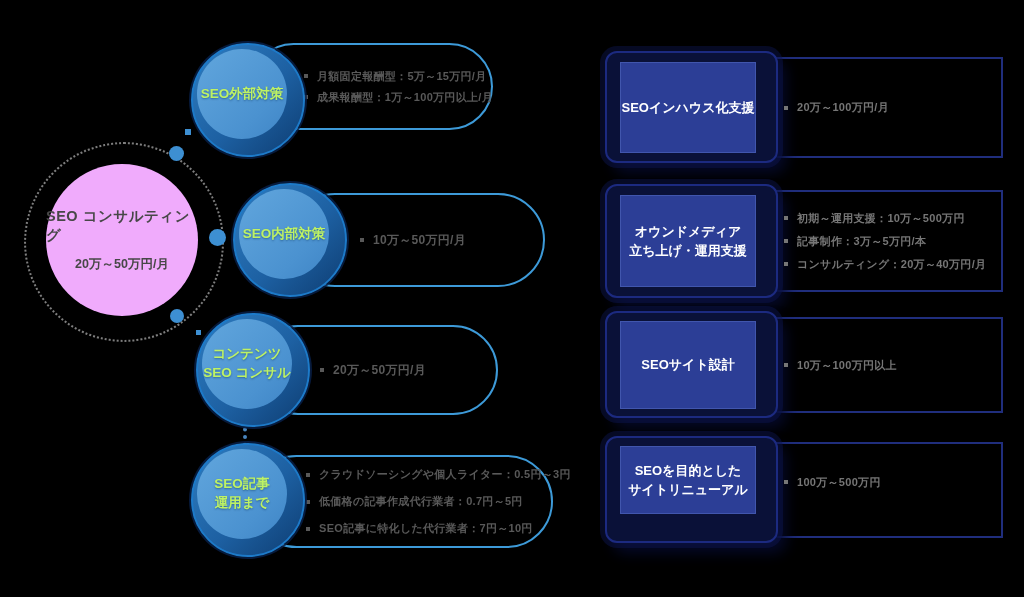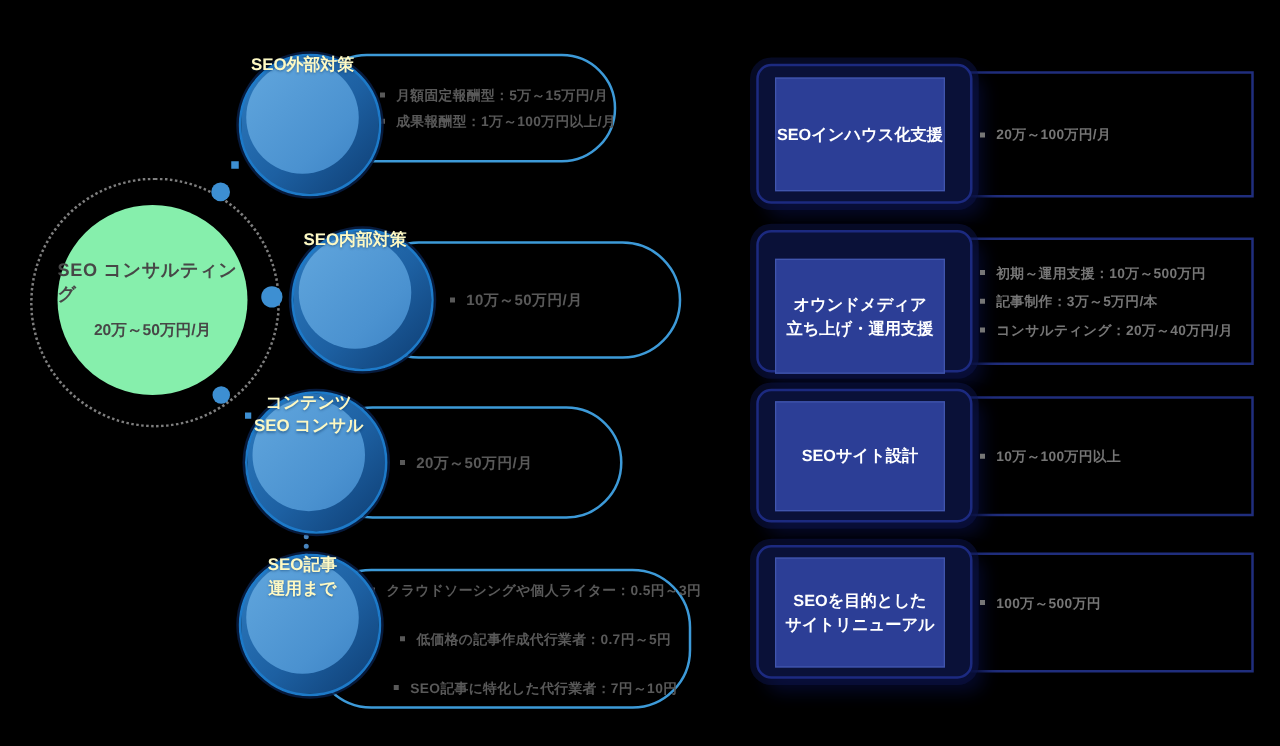--- a/index.html
+++ b/index.html
@@ -3,42 +3,42 @@
 <meta charset="utf-8">
 <style>
   html,body{margin:0;padding:0;background:#000;}
   .stage{
     position:relative;width:1024px;height:597px;background:#000;overflow:hidden;
     font-family:"Liberation Sans","DejaVu Sans",sans-serif;font-weight:700;
   }
   .abs{position:absolute;}
   
   .hub-ring{left:24px;top:142px;width:196px;height:196px;border:2px dotted #7e7e7e;border-radius:50%;}
-  .hub{left:46px;top:164px;width:152px;height:152px;background:#86efac;border-radius:50%;
+  .hub{left:46px;top:164px;width:152px;height:152px;background:#f0abfc;border-radius:50%;
        display:flex;flex-direction:column;align-items:center;justify-content:center;gap:11px;z-index:4;}
   .hub-title{font-size:14.5px;color:#474747;letter-spacing:.5px;}
   .hub-price{font-size:12.5px;color:#474747;}
   .cdot{border-radius:50%;background:#3d8fd2;z-index:5;}
   .csq{background:#3d8fd2;z-index:5;}
   .vdots{left:243px;top:420px;height:34px;width:0;border-left:4px dotted #4884bd;z-index:1;}
   
   .pill{border:2px solid #3d9ad8;background:transparent;display:flex;flex-direction:column;
         justify-content:center;row-gap:6px;box-sizing:border-box;z-index:1;}
   .brow{display:flex;align-items:center;gap:9px;}
   .bm{width:4px;height:4px;background:#595959;flex:0 0 auto;}
   .ptx{font-size:11px;color:#595959;letter-spacing:.3px;white-space:nowrap;}
   
   .sat{width:114px;height:114px;z-index:3;}
   .sat-outer{position:absolute;left:0;top:0;right:0;bottom:0;border-radius:50%;
      background:linear-gradient(135deg,#2e7cc0 0%,#1d60a2 55%,#0e3d72 100%);
      border:2px solid #1d7ac9;box-sizing:border-box;box-shadow:0 0 0 2px rgba(8,30,70,.85);}
   .sat-inner{position:absolute;left:6px;top:6px;width:90px;height:90px;border-radius:50%;
      background:linear-gradient(135deg,#61a6dd 0%,#4b92d0 70%,#3f85c6 100%);}
   .sat-label{position:absolute;left:0;top:0;width:102px;height:102px;display:flex;flex-direction:column;
-     align-items:center;text-align:center;color:#fef9c3;font-size:13.5px;line-height:1.4;
+     align-items:center;justify-content:center;text-align:center;color:#bef264;font-size:13.5px;line-height:1.4;
      text-shadow:0 1px 2px rgba(0,40,80,.45);}
   
   .rline{left:612px;width:391px;border:2px solid #202e7d;box-sizing:border-box;z-index:1;}
   .rglow{left:605px;width:173px;background:#0a1138;border:2px solid #1c2a80;border-radius:12px;
      box-sizing:border-box;z-index:2;
      box-shadow:0 0 0 5px rgba(13,22,80,.45),8px 10px 14px rgba(5,10,45,.9);}
   .rtitle{left:620px;width:136px;background:#2c3e96;border:1px solid #4156ad;box-sizing:border-box;
      display:flex;flex-direction:column;align-items:center;justify-content:center;text-align:center;
      color:#ffffff;font-size:13px;line-height:1.5;z-index:3;}
   .rbullets{left:784px;display:flex;flex-direction:column;justify-content:center;row-gap:8px;z-index:3;}
@@ -77,21 +77,21 @@
         <span class="bm"></span>
         <span class="ptx" style="font-size:12px;">10万～50万円/月</span>
       </div>
   </div>
   <div class="abs pill" style="left:253px;top:325px;width:245px;height:90px;border-radius:45px;padding-left:65px;">
     <div class="brow">
         <span class="bm"></span>
         <span class="ptx" style="font-size:12px;">20万～50万円/月</span>
       </div>
   </div>
-  <div class="abs pill" style="left:250px;top:455px;width:303px;height:112px;border-radius:47px;padding-left:54px;row-gap:24px;align-items:center;">
+  <div class="abs pill" style="left:250px;top:455px;width:303px;height:93px;border-radius:47px;padding-left:54px;row-gap:12px;">
     <div class="brow">
         <span class="bm"></span>
         <span class="ptx">クラウドソーシングや個人ライター：0.5円～3円</span>
       </div>
     <div class="brow">
         <span class="bm"></span>
         <span class="ptx">低価格の記事作成代行業者：0.7円～5円</span>
       </div>
     <div class="brow">
         <span class="bm"></span>
@@ -140,21 +140,21 @@
   </div>
   <div class="abs rbullets" style="top:57px;height:101px;">
     <div class="brow">
         <span class="bm"></span>
         <span class="rtx">20万～100万円/月</span>
       </div>
   </div>
 
   <div class="abs rline" style="top:190px;height:102px;"></div>
   <div class="abs rglow" style="top:184px;height:114px;"></div>
-  <div class="abs rtitle" style="top:195px;height:92px;margin-top:12px;">
+  <div class="abs rtitle" style="top:195px;height:92px;">
     <span>オウンドメディア</span>
       <span>立ち上げ・運用支援</span>
   </div>
   <div class="abs rbullets" style="top:190px;height:102px;">
     <div class="brow">
         <span class="bm"></span>
         <span class="rtx">初期～運用支援：10万～500万円</span>
       </div>
     <div class="brow">
         <span class="bm"></span>
@@ -174,21 +174,21 @@
   </div>
   <div class="abs rbullets" style="top:317px;height:96px;">
     <div class="brow">
         <span class="bm"></span>
         <span class="rtx">10万～100万円以上</span>
       </div>
   </div>
 
   <div class="abs rline" style="top:442px;height:96px;"></div>
   <div class="abs rglow" style="top:436px;height:107px;"></div>
-  <div class="abs rtitle" style="top:446px;height:88px;">
+  <div class="abs rtitle" style="top:446px;height:68px;">
     <span>SEOを目的とした</span>
       <span>サイトリニューアル</span>
   </div>
   <div class="abs rbullets" style="top:442px;height:80px;justify-content:center;">
     <div class="brow">
         <span class="bm"></span>
         <span class="rtx">100万～500万円</span>
       </div>
   </div>
 

